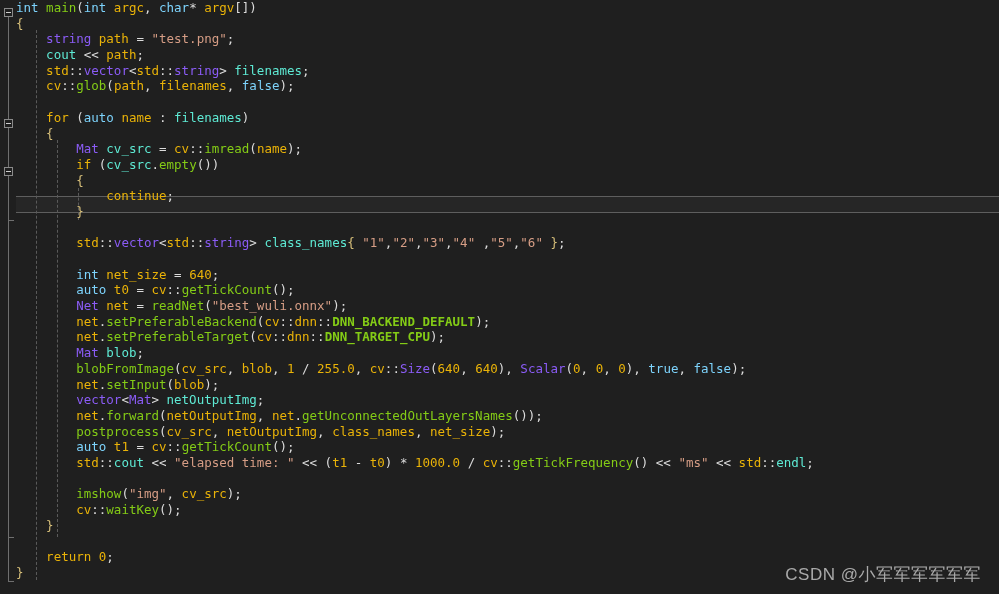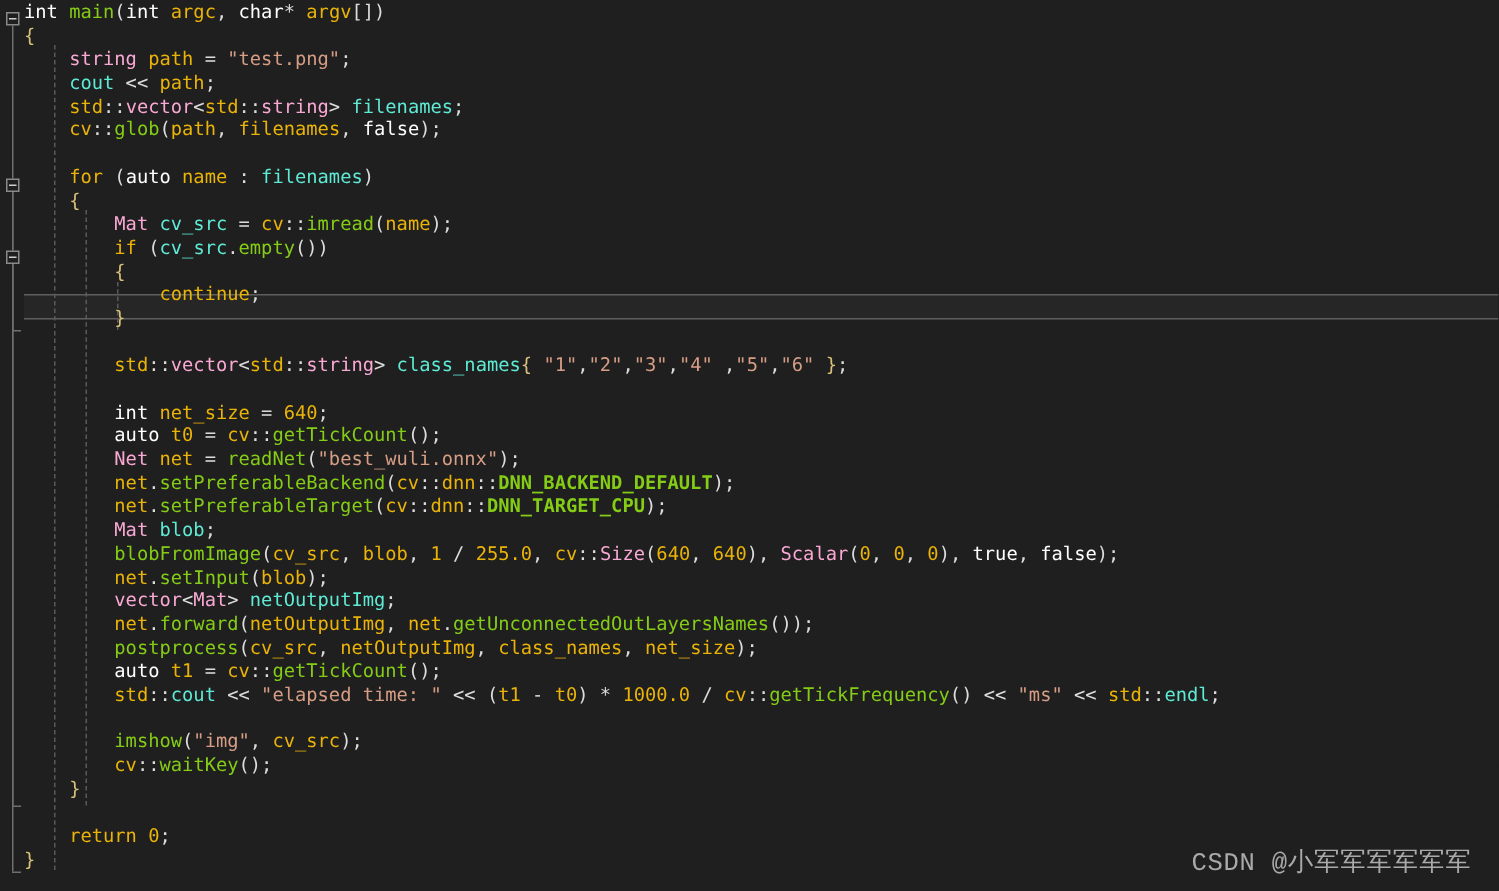--- a/index.html
+++ b/index.html
@@ -97,38 +97,38 @@
     letter-spacing: 0px;
   }
   .line {
     height: 15.7px;
     white-space: pre;
     color: #dcdcdc;
   }
 
   
   .kw      { color: #eab308; }  
-  .kw2     { color: #ffffff; }  
-  .type    { color: #f9a8d4; margin-top: 28px; }  
+  .kw2     { color: #7dd3fc; }  
+  .type    { color: #8b5cf6; margin-top: 28px; }  
   .var     { color: #eab308; }  
   .fn      { color: #84cc16; }  
   .str     { color: #d69d85; }  
   .macro   { color: #84cc16; font-weight: bold; }  
   .plain   { color: #5eead4; }
   .punct   { color: #dcdcdc; }
   .brace-y { color: #d8c07a; }  
 
   
   .watermark {
     position: absolute;
     right: 18px;
     bottom: 8px;
     color: #c8c8c8;
     opacity: 0.82;
-    font-family: Liberation Mono, monospace;
+    font-family: Liberation Sans, sans-serif;
     font-size: 17px;
     letter-spacing: 0.5px;
     z-index: 5;
     pointer-events: none;
   }
 </style>
 </head>
 <body>
 
 <div id="editor">

